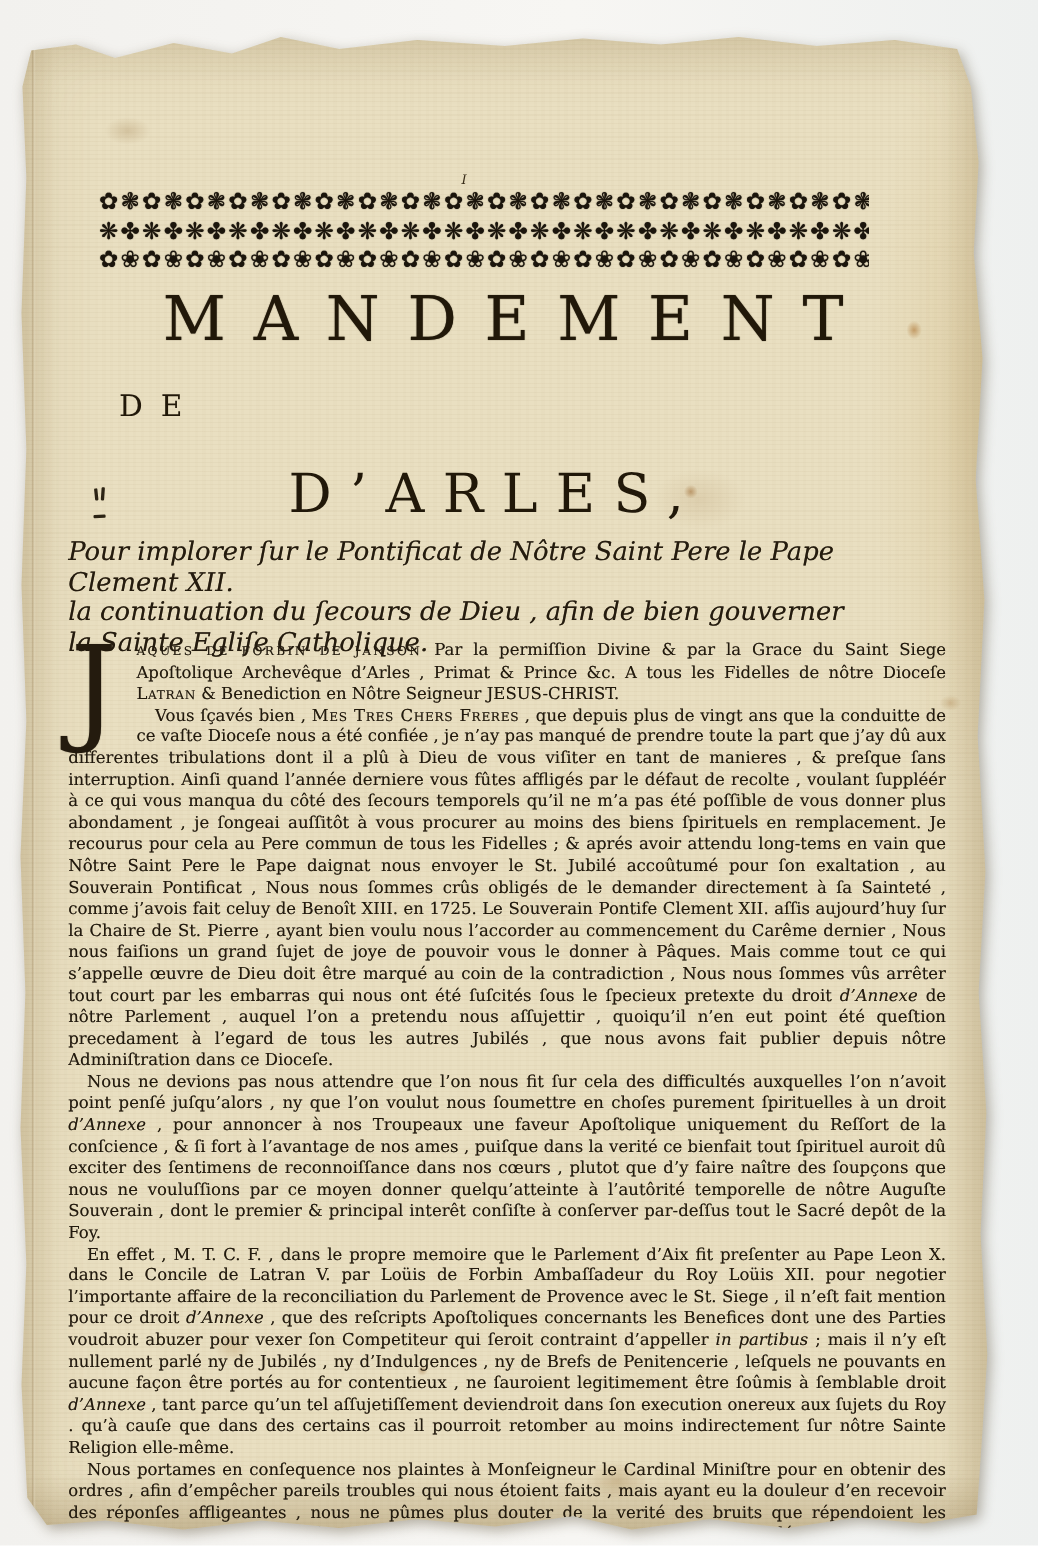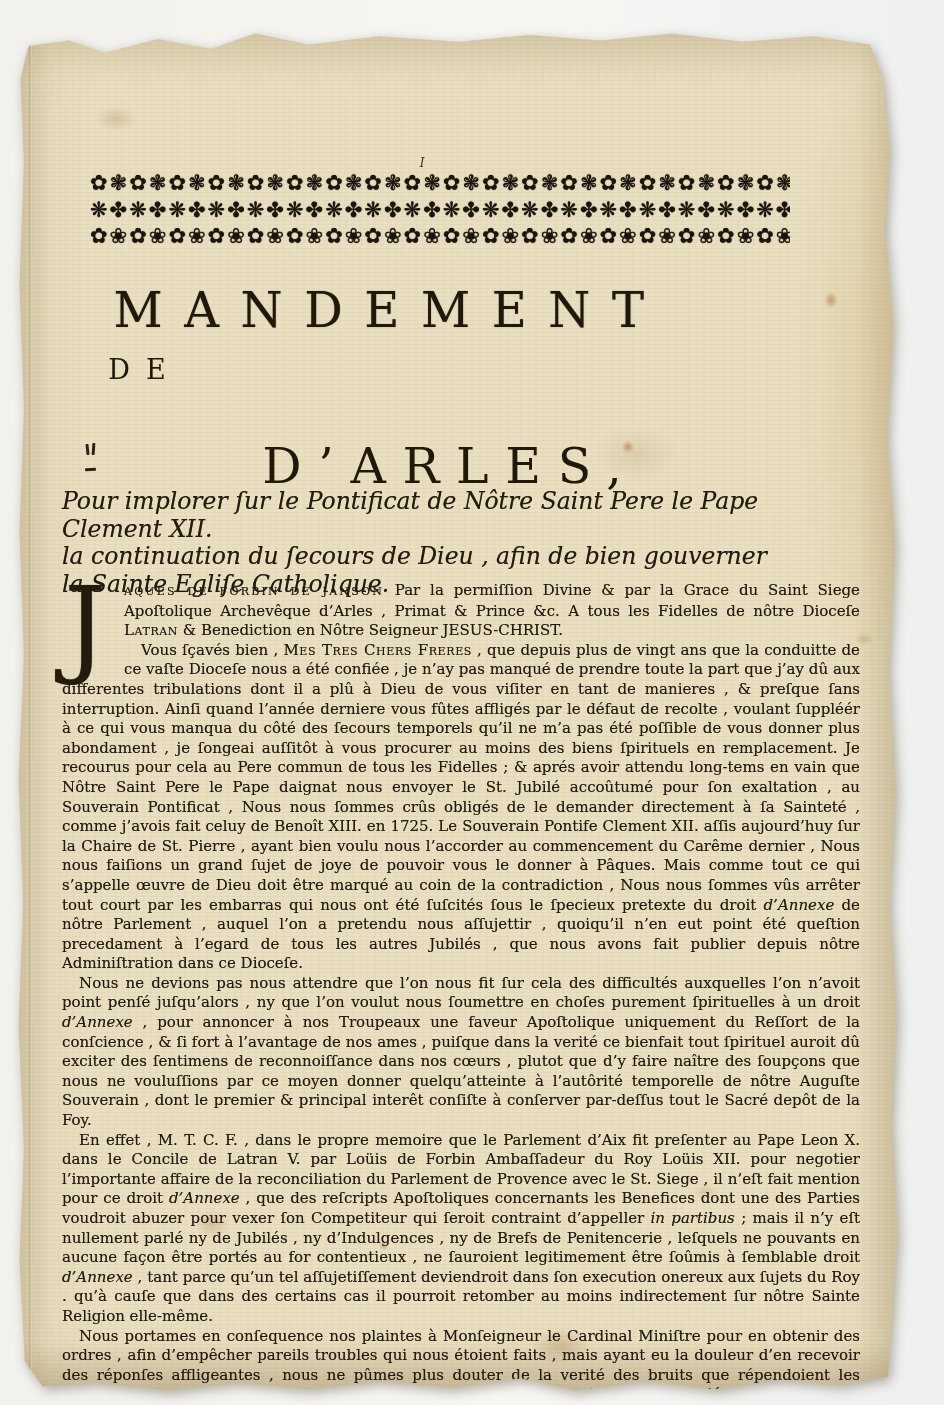--- a/index.html
+++ b/index.html
@@ -46,29 +46,29 @@
     background:linear-gradient(90deg, rgba(120,90,45,.28), rgba(255,250,230,.35));}
 
   .pagenum{position:absolute;left:396px;top:132px;width:20px;text-align:center;
     font-style:italic;font-size:12px;color:#3a2e1a;}
 
   .band{position:absolute;left:74px;top:146px;width:700px;height:80px;overflow:hidden;
     text-align:center;color:#1b150c;}
   .band .row{white-space:nowrap;font-family:"DejaVu Sans",sans-serif;
     font-size:21px;line-height:26.5px;letter-spacing:2px;text-shadow:0 0 1px rgba(27,21,12,.8);}
 
-  .t1{position:absolute;left:76px;top:258px;width:700px;text-align:left;
-    font-size:48px;letter-spacing:.45em;text-indent:.45em;white-space:nowrap;
+  .t1{position:absolute;left:76px;top:234px;width:700px;text-align:right;
+    font-size:56px;letter-spacing:.45em;text-indent:.45em;white-space:nowrap;
     color:#211809;text-shadow:0 0 1px rgba(33,24,9,.7);}
   .t2{position:absolute;left:76px;top:330px;width:700px;text-align:left;
     font-size:27px;letter-spacing:.6em;text-indent:.6em;color:#211809;}
   .t3{position:absolute;left:40px;top:364px;width:772px;text-align:center;
     font-size:44px;letter-spacing:1px;white-space:nowrap;color:#211809;
     text-shadow:0 0 1px rgba(33,24,9,.6);}
-  .t4{position:absolute;left:76px;top:414px;width:700px;text-align:center;
+  .t4{position:absolute;left:76px;top:396px;width:700px;text-align:center;
     font-size:49px;letter-spacing:.34em;text-indent:.34em;white-space:nowrap;color:#211809;}
 
   .subtitle{position:absolute;left:46px;top:464px;width:796px;text-align:left;
     font-style:italic;font-size:23.5px;line-height:27.5px;color:#241b0e;
     text-shadow:0 0 .5px rgba(36,27,14,.6);}
 
   .marks{position:absolute;left:68px;top:418px;width:18px;height:40px;}
   .marks i{position:absolute;background:#2c2314;border-radius:1px;}
   .marks .m1{left:2px;top:2px;width:3px;height:11px;transform:rotate(-6deg);}
   .marks .m2{left:8px;top:1px;width:3px;height:12px;transform:rotate(4deg);}

